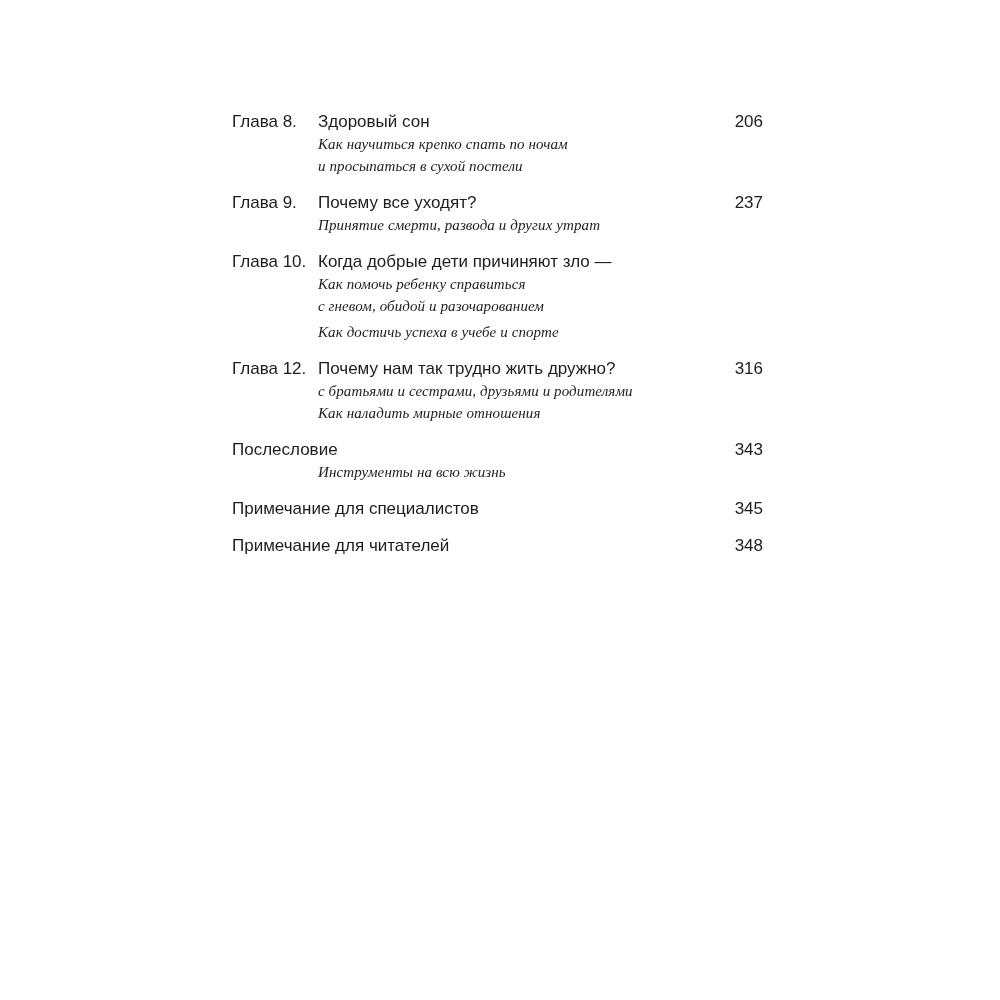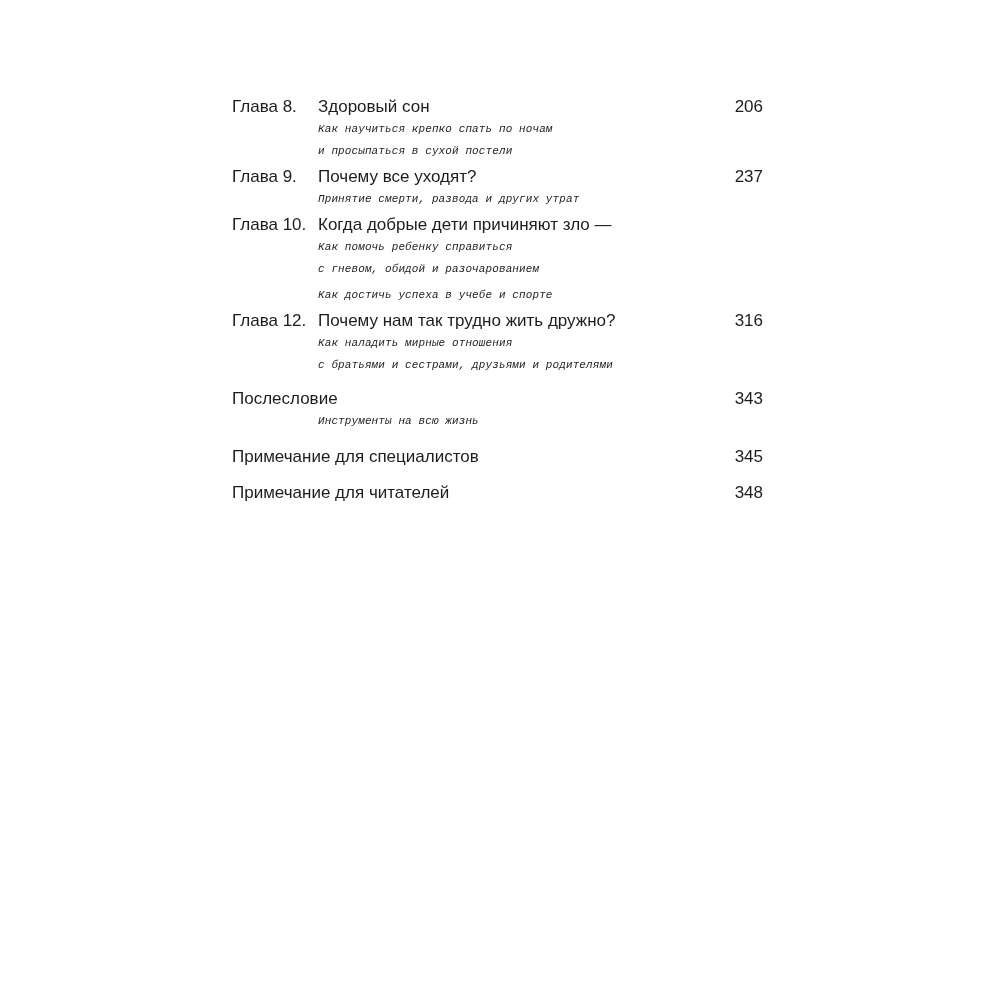--- a/index.html
+++ b/index.html
@@ -19,39 +19,40 @@
     position: absolute;
     top: 96px;
     left: 232px;
     width: 531px;
   }
   .row {
     display: flex;
     align-items: baseline;
     line-height: 22px;
     font-size: 17px;
+    margin-top: 15px;
   }
   .label-cell {
     flex: none;
     width: 86px;
   }
   .title-cell {
     flex: 1 1 auto;
   }
   .page-cell {
     flex: none;
     text-align: right;
     min-width: 36px;
   }
   .subtitle-row {
     padding-left: 86px;
     line-height: 22px;
-    font-family: Liberation Mono, monospace;
+    font-family: Liberation Serif, serif;
     font-style: italic;
-    font-size: 11px;
+    font-size: 15px;
     letter-spacing: 0.1px;
   }
   .entry + .entry {
     margin-top: 4px;
   }
   .backmatter {
     margin-top: 12px;
   }
   .bm-entry {
     margin-top: 12px;
@@ -99,22 +100,22 @@
   <div class="entry">
     <div class="subtitle-row">Как достичь успеха в учебе и спорте</div>
   </div>
 
   <div class="entry">
     <div class="row">
       <span class="label-cell">Глава 12.</span>
       <span class="title-cell">Почему нам так трудно жить дружно?</span>
       <span class="page-cell">316</span>
     </div>
+    <div class="subtitle-row">с братьями и сестрами, друзьями и родителями</div>
     <div class="subtitle-row">Как наладить мирные отношения</div>
-    <div class="subtitle-row">с братьями и сестрами, друзьями и родителями</div>
   </div>
 
   <div class="backmatter">
 
     <div class="bm-entry">
       <div class="row">
         <span class="title-cell">Послесловие</span>
         <span class="page-cell">343</span>
       </div>
       <div class="subtitle-row">Инструменты на всю жизнь</div>

